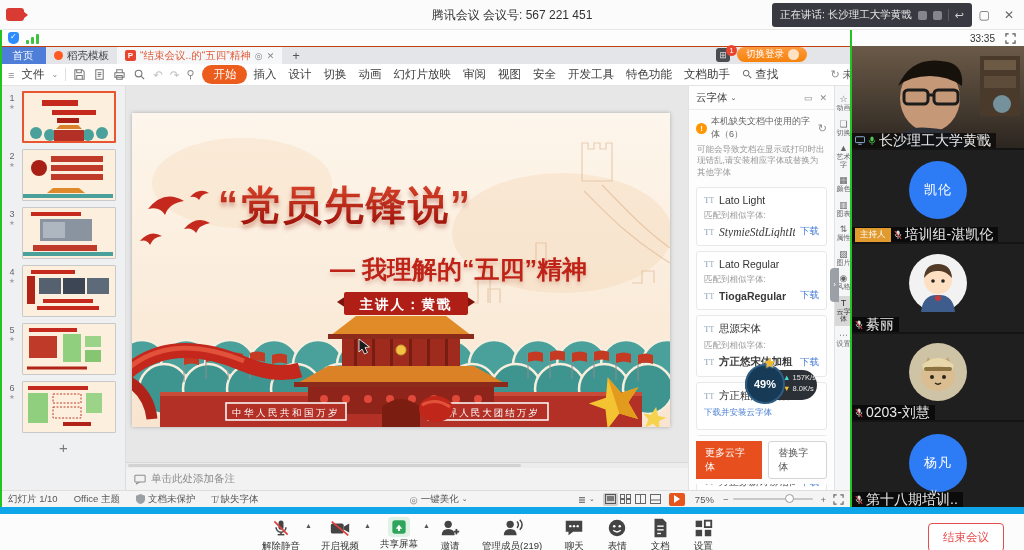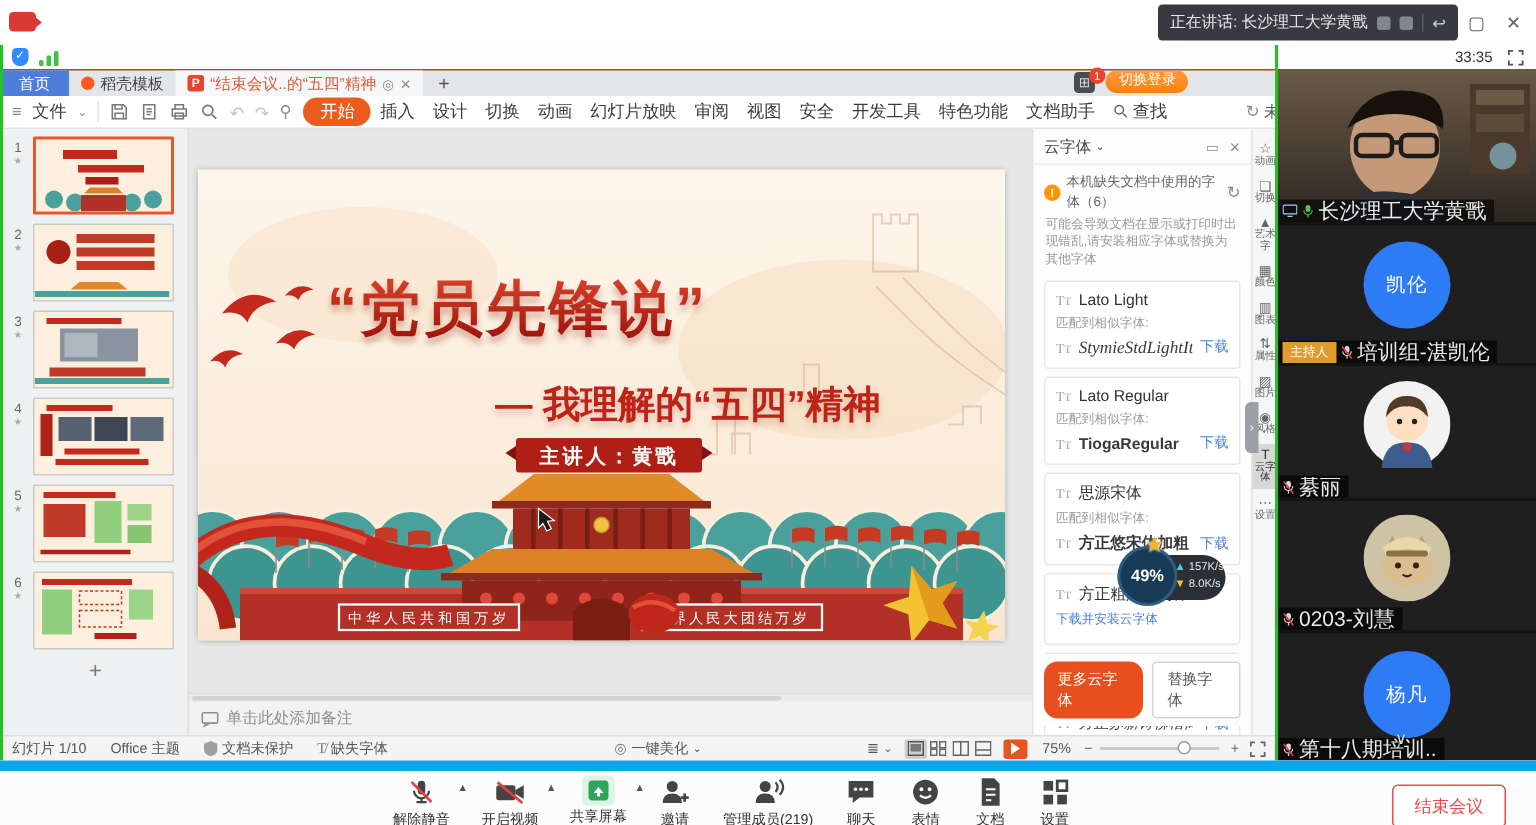--- a/index.html
+++ b/index.html
@@ -30,21 +30,21 @@
   #tabbar { left:0; top:46px; width:852px; height:18px; background:#e3e5e8; border-top:1px solid #c2410c; display:flex; align-items:stretch; }
   .wtab { font-size:10.5px; display:flex; align-items:center; padding:0 8px; gap:4px; color:#444; }
   #tab-home { background:#4f7ed9; color:#fff; width:46px; justify-content:center; }
   #tab-doc { background:#f6f7f8; color:#e05a3a; }
   .docer-ic { width:9px; height:9px; border-radius:50%; background:#ff5a22; display:inline-block; }
   .pdoc-ic { width:11px; height:11px; border-radius:2px; background:#e8442e; color:#fff; font-size:8px; font-weight:bold; text-align:center; line-height:11px; display:inline-block; }
   .tab-x { color:#888; font-size:9px; }
   #tab-plus { color:#555; font-size:13px; padding:0 10px; display:flex; align-items:center; }
   #login-ic { left:716px; top:48px; width:14px; height:14px; background:#4a4c52; border-radius:3px; color:#dcdcdc; font-size:9px; text-align:center; line-height:14px; }
   #login-badge { left:726px; top:45px; min-width:11px; height:11px; background:#e8442e; border-radius:6px; color:#fff; font-size:7.5px; text-align:center; line-height:11px; padding:0 2px; z-index:5;}
-  #login-pill { left:737px; top:47px; height:15px; background:linear-gradient(#ff9a3d,#f5820c); border-radius:8px; color:#fff; font-size:9.5px; display:flex; align-items:center; padding:0 8px 0 9px; gap:4px;flex-direction:column; }
+  #login-pill { left:737px; top:47px; height:15px; background:linear-gradient(#ff9a3d,#f5820c); border-radius:8px; color:#fff; font-size:9.5px; display:flex; align-items:center; padding:0 8px 0 9px; gap:4px; }
   #login-pill .av { width:11px; height:11px; border-radius:50%; background:#ffe2c4; }
 
   
   #menubar { left:0; top:64px; width:852px; height:22px; background:#fff; border-bottom:1px solid #e3e3e3; display:flex; align-items:center; font-size:11.5px; color:#3c3c3c; }
   #menubar .grp { display:flex; align-items:center; gap:7px; padding:0 8px; }
   .vdiv { width:1px; height:13px; background:#e0e0e0; }
   .mico { width:13px; height:13px; display:inline-block; }
   .gray-gl { color:#8b8b8b; font-size:11px; }
   .dis { color:#c3c3c3; }
   #pill-start { background:#ec5d1d; color:#fff; border-radius:10px; padding:2px 11px; font-size:11.5px; }
@@ -84,21 +84,21 @@
   .fname { font-size:10.5px; color:#333; display:flex; gap:5px; align-items:center; }
   .fmatchlab { font-size:8.5px; color:#9a9a9a; margin:4px 0 3px; }
   .fmatch { display:flex; align-items:center; gap:5px; font-size:10.5px; color:#3a3a3a; }
   .fmatch .nm { flex:1; white-space:nowrap; overflow:hidden; }
   .dl { color:#4a7fd4; font-size:9.5px; white-space:nowrap; }
   .tt { color:#8fa3b8; font-size:9px; font-family:"Liberation Serif",serif; }
   .it-serif { font-family:"Liberation Serif",serif; font-style:italic; }
   .bold { font-weight:bold; }
   .srf { font-family:"Liberation Serif",serif; }
   #fp-btns { position:absolute; left:0; bottom:6px; width:100%; display:flex; gap:6px; padding:5px 7px; background:#fdfdfd; }
-  #btn-more { background:#e7501e; color:#fff; font-size:10px; border-radius:9px; padding:5px 9px; }
+  #btn-more { background:#e7501e; color:#fff; font-size:10px; border-radius:0; padding:5px 9px; }
   #btn-replace { background:#fff; border:1px solid #d4d4d4; color:#555; font-size:10px; border-radius:3px; padding:4px 9px; }
 
   
   #speed { left:737px; top:358px; width:90px; height:50px; z-index:30; }
   #speed .pill { position:absolute; left:8px; top:12px; width:72px; height:30px; background:#2b2f36; border-radius:15px; }
   #speed .circ { position:absolute; left:8px; top:6px; width:40px; height:40px; border-radius:50%; background:#173a56; border:2px solid #2e5d83; color:#fff; font-size:11px; font-weight:bold; text-align:center; line-height:36px; }
   #speed .r { position:absolute; left:46px; font-size:7.5px; color:#e8e8e8; white-space:nowrap; }
   #speed .up { top:15px; } #speed .dn { top:26px; }
   #speed .ua { color:#43d6d0; } #speed .da { color:#f2c230; }
   #speed .star { position:absolute; left:26px; top:-4px; color:#f2b824; font-size:15px; text-shadow:0 0 2px #fff; }
@@ -141,20 +141,23 @@
   .av-center { position:absolute; left:50%; top:44%; transform:translate(-50%,-50%); }
   #side-chevron { left:930px; top:486px; color:#ddd; font-size:11px; z-index:20; text-shadow:0 1px 2px #000; }
 
   svg { display:block; }
 </style>
 </head>
 <body>
 
 <div id="page">
 
+  <div id="topbar" class="abs">
+    <div class="title">腾讯会议 会议号: 567 221 451</div>
+  </div>
   <div id="mlogo" class="abs"></div>
   <div id="speak-toast" class="abs">
     <span>正在讲话: 长沙理工大学黄戬</span>
     <span class="toast-sq"></span>
     <span class="toast-sq"></span>
     <span class="toast-div"></span>
     <span style="color:#cfcfcf;font-size:11px">↩</span>
   </div>
   <div id="winctl" class="abs">
     <span>▢</span>

